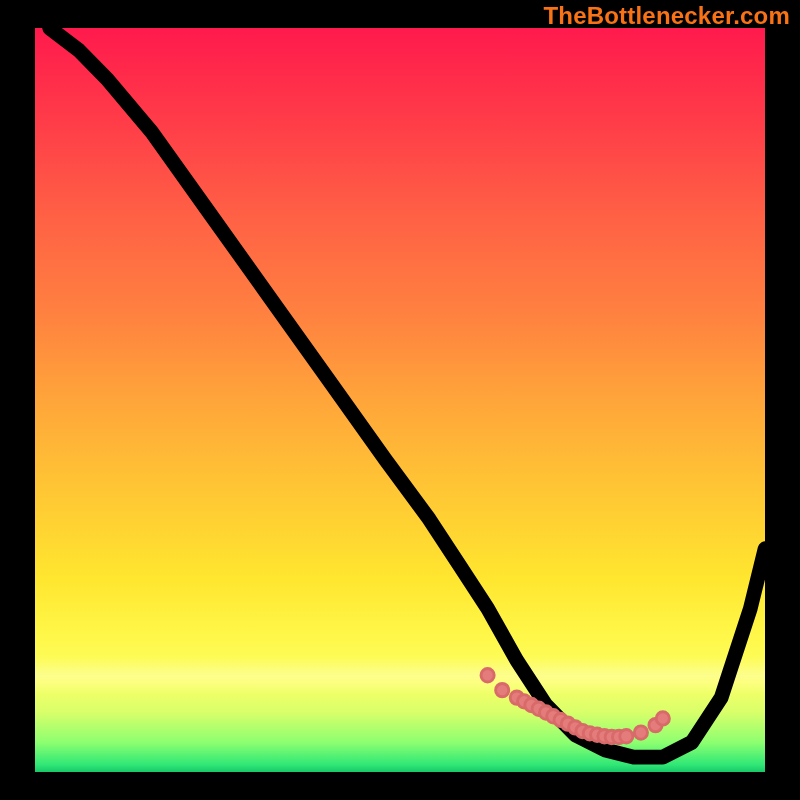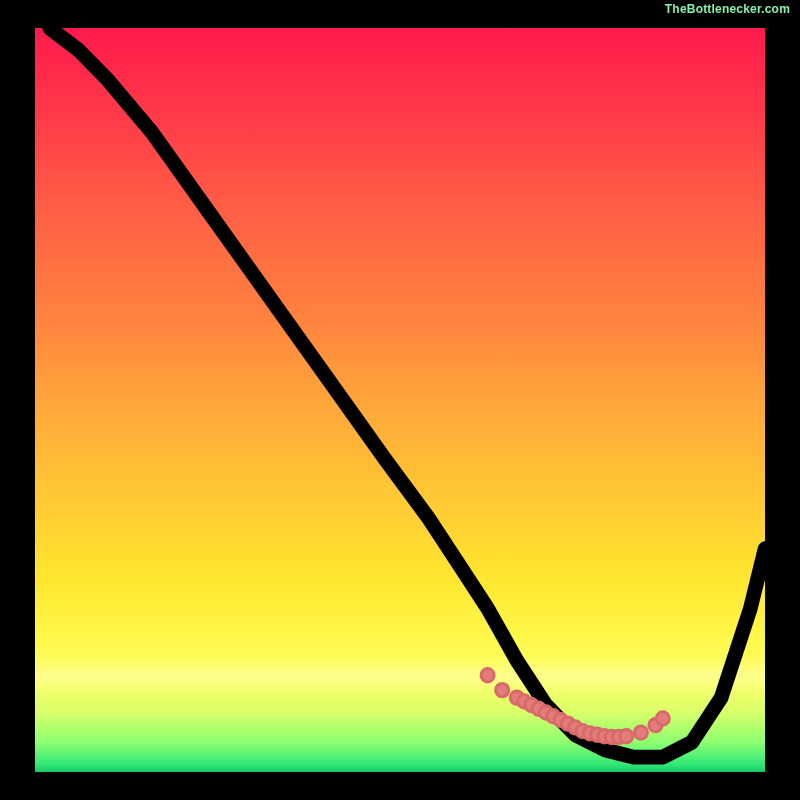--- a/index.html
+++ b/index.html
@@ -14,22 +14,22 @@
   .frame {
     position: relative;
     width: 800px;
     height: 800px;
     background: #000;
   }
   .watermark {
     position: absolute;
     top: 2px;
     right: 10px;
-    color: #86efac;
-    font-size: 12px;
+    color: #f97316;
+    font-size: 24px;
     font-weight: 600;
     letter-spacing: 0.2px;
     z-index: 20;
     user-select: none;
   }
   .plot-area {
     position: absolute;
     left: 35px;
     top: 28px;
     width: 730px;

